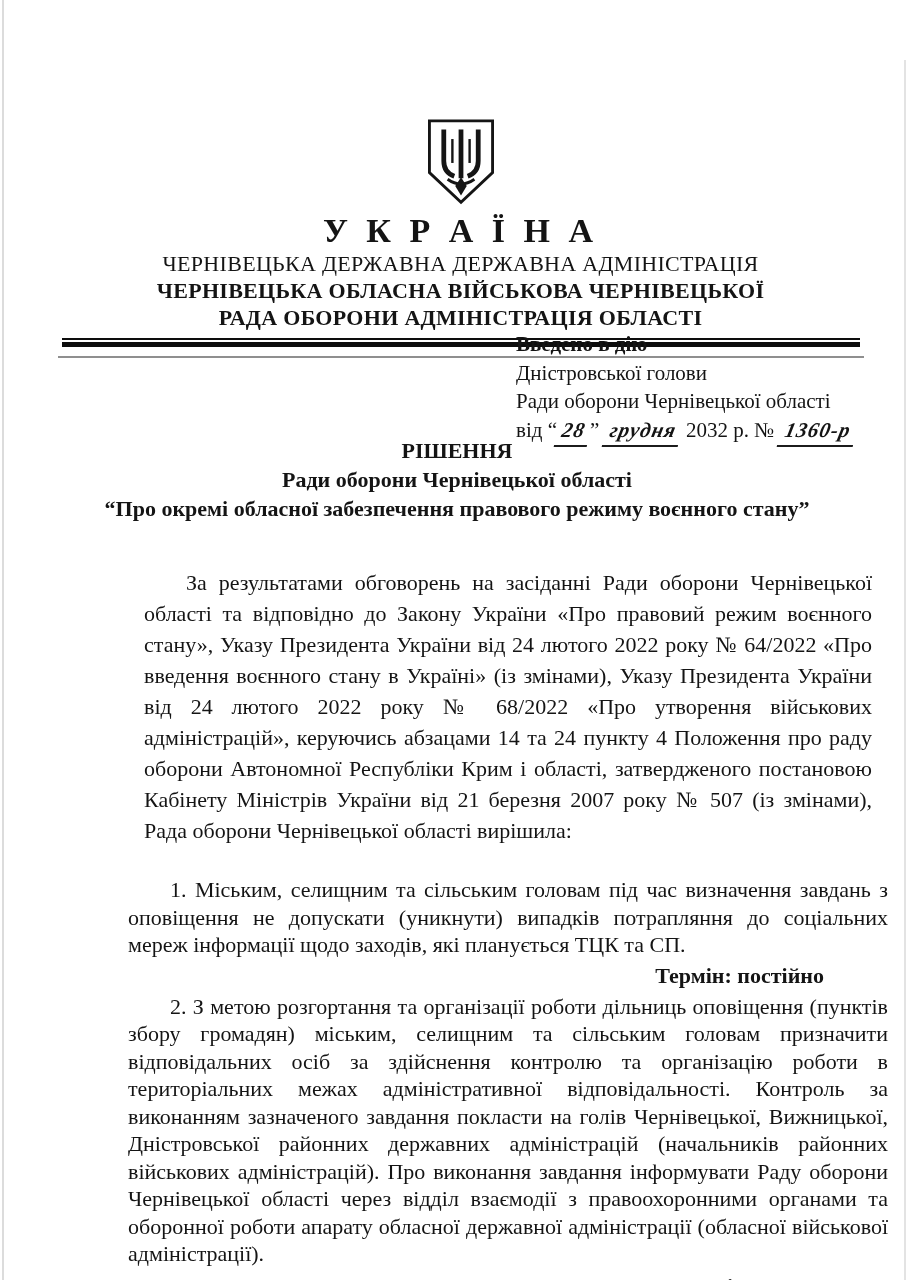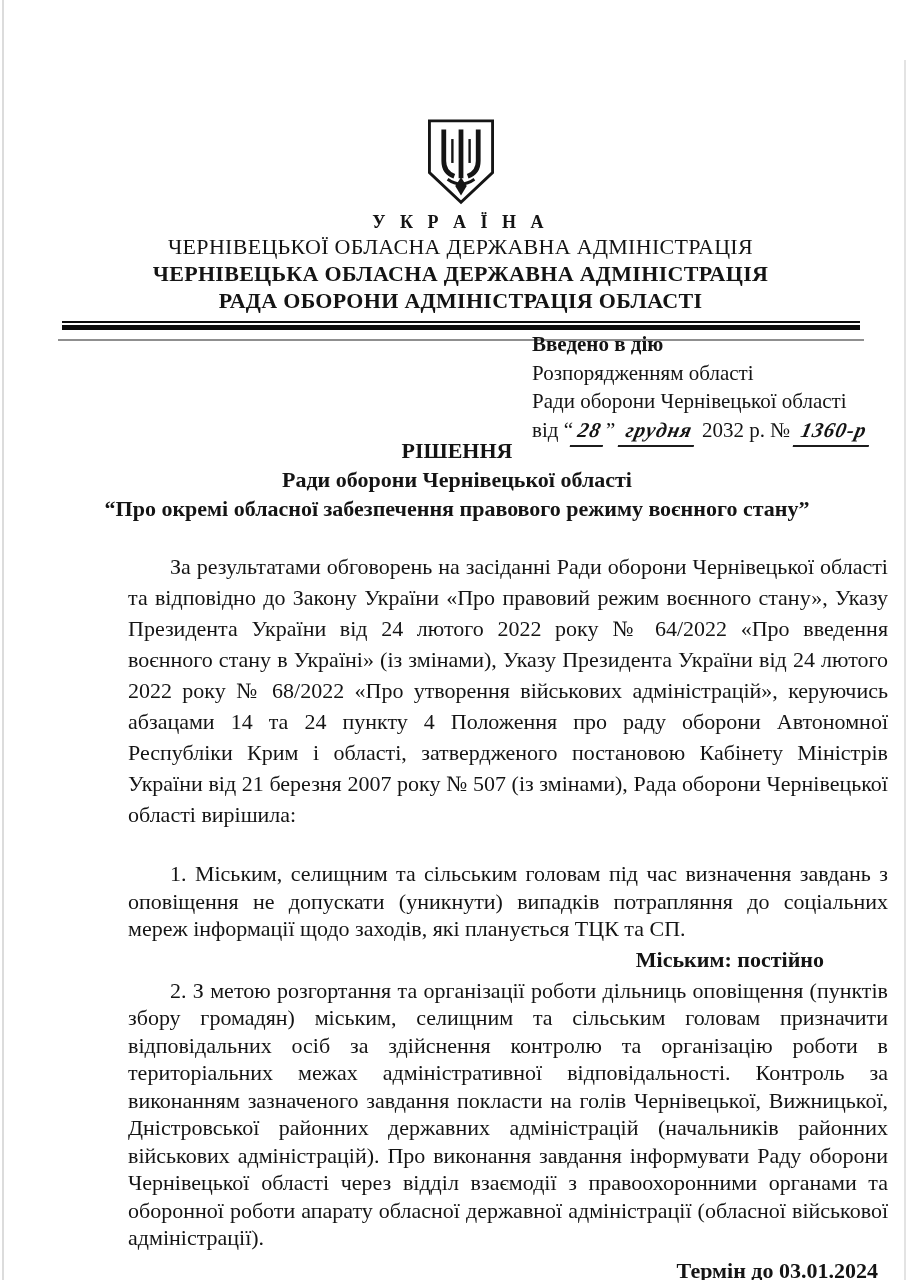--- a/index.html
+++ b/index.html
@@ -8,43 +8,43 @@
     background:#ffffff;overflow:hidden;
     font-family:"Liberation Serif","DejaVu Serif",serif;
     color:#141414;
   }
   .photo-edge-left{position:absolute;left:2px;top:0;bottom:0;width:2px;background:#dcdcdc;}
   .photo-edge-right{position:absolute;right:15px;top:60px;bottom:0;width:2px;background:#e3e3e3;}
 
   
   .letterhead{position:absolute;top:0;left:0;right:0;text-align:center;}
   .emblem{margin:118px auto 0;width:88px;height:88px;}
-  .country{margin-top:6px;font-size:18px;font-weight:bold;letter-spacing:5px;}
+  .country{margin-top:6px;font-size:34px;font-weight:bold;letter-spacing:5px;}
   .org{font-size:22px;line-height:27px;letter-spacing:0.3px;}
   .org.b{font-weight:bold;}
   .rule-thin-top{width:798px;margin:7px auto 0;border-top:2px solid #0d0d0d;}
   .rule-thick{width:798px;margin:2px auto 0;border-top:5px solid #0d0d0d;}
   .rule-light{width:806px;margin:9px auto 0;border-top:2px solid #8f8f8f;}
 
   
-  .approval{position:absolute;top:330px;left:532px;width:372px;font-size:21px;line-height:28.5px;}
+  .approval{position:absolute;top:330px;left:516px;width:372px;font-size:21px;line-height:28.5px;}
   .approval .t{font-weight:bold;}
   .hw{
     display:inline-block;font-style:italic;font-weight:bold;
     transform:skewX(-12deg);letter-spacing:1px;
     border-bottom:2px solid #1c1c1c;padding:0 5px;
   }
 
   
   .heading{position:absolute;top:436px;left:0;right:7px;text-align:center;
            font-weight:bold;font-size:22px;line-height:29px;}
 
   
   .body{position:absolute;top:551px;left:128px;width:760px;font-size:22px;}
-  .preamble{line-height:31px;text-align:justify;text-indent:42px;margin:0;}
+  .preamble{line-height:31px;text-align:justify;text-indent:42px;margin:16px;}
   .item{line-height:27.5px;text-align:justify;text-indent:42px;margin:0;}
   .item1{margin-top:30px;}
   .item2{margin-top:2px;}
   .term{font-weight:bold;text-align:right;line-height:30px;margin:0;}
   .term1{padding-right:64px;margin-top:2px;}
   .term2{padding-right:10px;margin-top:4px;}
 </style>
 </head>
 <body>
 
@@ -59,48 +59,48 @@
         <path d="M26 12 V45 Q26 57 37 61" fill="none" stroke="#151515" stroke-width="5"></path>
         <path d="M62 12 V45 Q62 57 51 61" fill="none" stroke="#151515" stroke-width="5"></path>
         <path d="M44 12 V63" fill="none" stroke="#151515" stroke-width="5"></path>
         <path d="M35 22 V47" fill="none" stroke="#151515" stroke-width="2.5"></path>
         <path d="M53 22 V47" fill="none" stroke="#151515" stroke-width="2.5"></path>
         <path d="M30 64 Q44 74 58 64" fill="none" stroke="#151515" stroke-width="3"></path>
         <path d="M44 62 L50 71 L44 81 L38 71 Z" fill="#151515"></path>
       </svg>
     </div>
     <div class="country">У К Р А Ї Н А</div>
-    <div class="org">ЧЕРНІВЕЦЬКОЇ ОБЛАСНА ДЕРЖАВНА АДМІНІСТРАЦІЯ</div>
-    <div class="org b">ЧЕРНІВЕЦЬКА ОБЛАСНА ДЕРЖАВНА АДМІНІСТРАЦІЯ</div>
+    <div class="org">ЧЕРНІВЕЦЬКА ДЕРЖАВНА ДЕРЖАВНА АДМІНІСТРАЦІЯ</div>
+    <div class="org b">ЧЕРНІВЕЦЬКА ОБЛАСНА ВІЙСЬКОВА ЧЕРНІВЕЦЬКОЇ</div>
     <div class="org b">РАДА ОБОРОНИ АДМІНІСТРАЦІЯ ОБЛАСТІ</div>
     <div class="rule-thin-top"></div>
     <div class="rule-thick"></div>
     <div class="rule-light"></div>
   </div>
 
   <div class="approval">
     <div class="t">Введено в дію</div>
-    <div>Розпорядженням області</div>
+    <div>Дністровської голови</div>
     <div>Ради оборони Чернівецької області</div>
     <div>
       <span>від “</span><span class="hw">28</span><span>”</span>
       <span class="hw">грудня</span>
       <span>2032 р. №</span>
       <span class="hw">1360-р</span>
     </div>
   </div>
 
   <div class="heading">
     <div>РІШЕННЯ</div>
     <div>Ради оборони Чернівецької області</div>
     <div>“Про окремі обласної забезпечення правового режиму воєнного стану”</div>
   </div>
 
   <div class="body">
     <p class="preamble">За результатами обговорень на засіданні Ради оборони Чернівецької області та відповідно до Закону України «Про правовий режим воєнного стану», Указу Президента України від 24 лютого 2022 року № 64/2022 «Про введення воєнного стану в Україні» (із змінами), Указу Президента України від 24 лютого 2022 року № 68/2022 «Про утворення військових адміністрацій», керуючись абзацами 14 та 24 пункту 4 Положення про раду оборони Автономної Республіки Крим і області, затвердженого постановою Кабінету Міністрів України від 21 березня 2007 року  № 507 (із змінами), Рада оборони Чернівецької області вирішила:</p>
 
     <p class="item item1">1. Міським, селищним та сільським головам під час визначення завдань з оповіщення не допускати (уникнути) випадків потрапляння до соціальних мереж інформації щодо заходів, які планується ТЦК та СП.</p>
-    <p class="term term1">Міським: постійно</p>
+    <p class="term term1">Термін: постійно</p>
 
     <p class="item item2">2. З метою розгортання та організації роботи дільниць оповіщення (пунктів збору громадян) міським, селищним та сільським головам призначити відповідальних осіб за здійснення контролю та організацію роботи в територіальних межах адміністративної відповідальності. Контроль за виконанням зазначеного завдання покласти на голів Чернівецької, Вижницької, Дністровської районних державних адміністрацій (начальників районних військових адміністрацій). Про виконання завдання інформувати Раду оборони Чернівецької області через відділ взаємодії з правоохоронними органами та оборонної роботи апарату обласної державної  адміністрації (обласної військової адміністрації).</p>
     <p class="term term2">Термін до 03.01.2024</p>
   </div>
 </div>
 
 </body></html>

